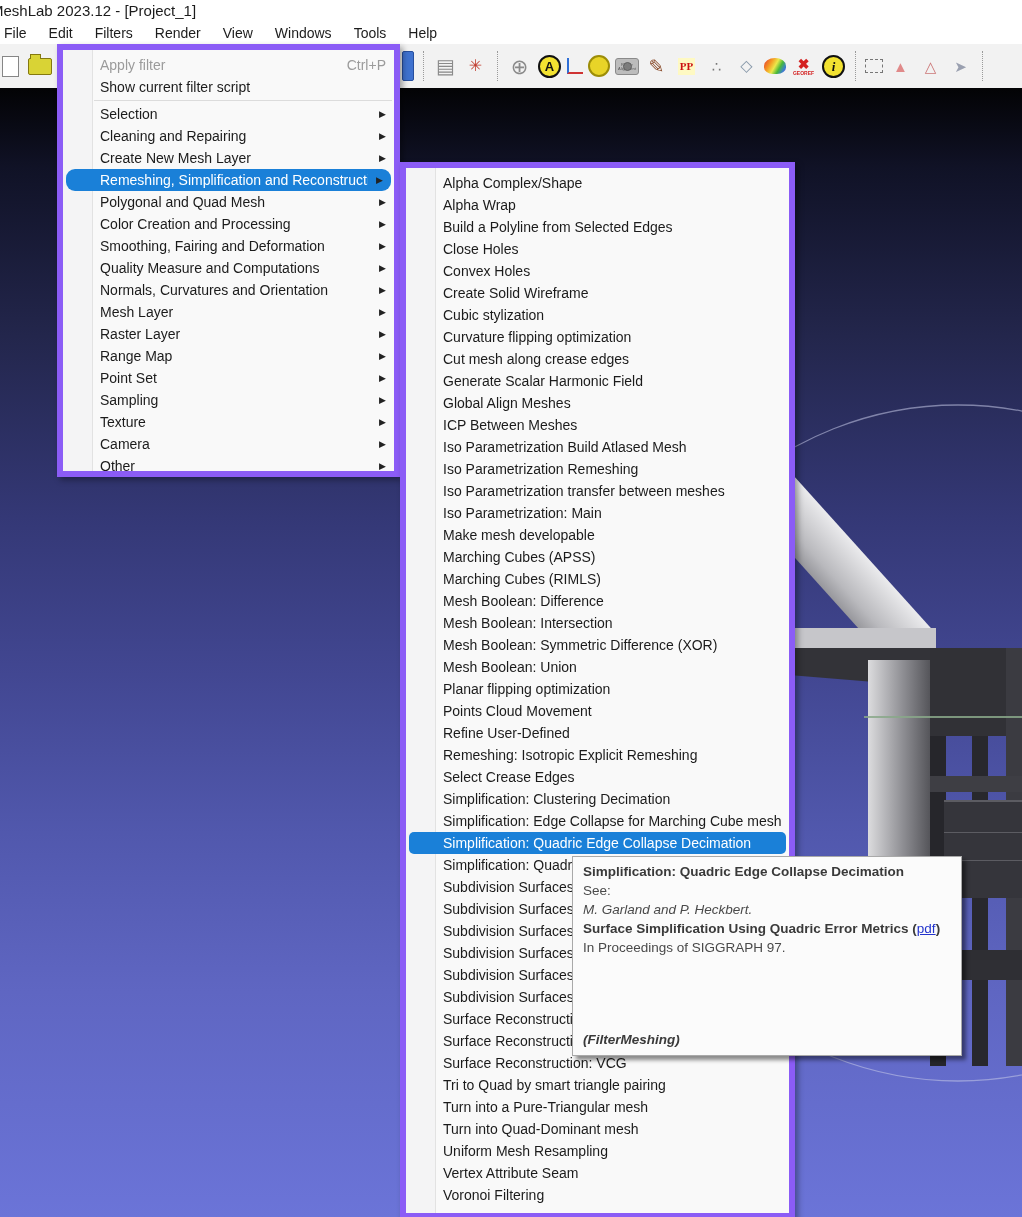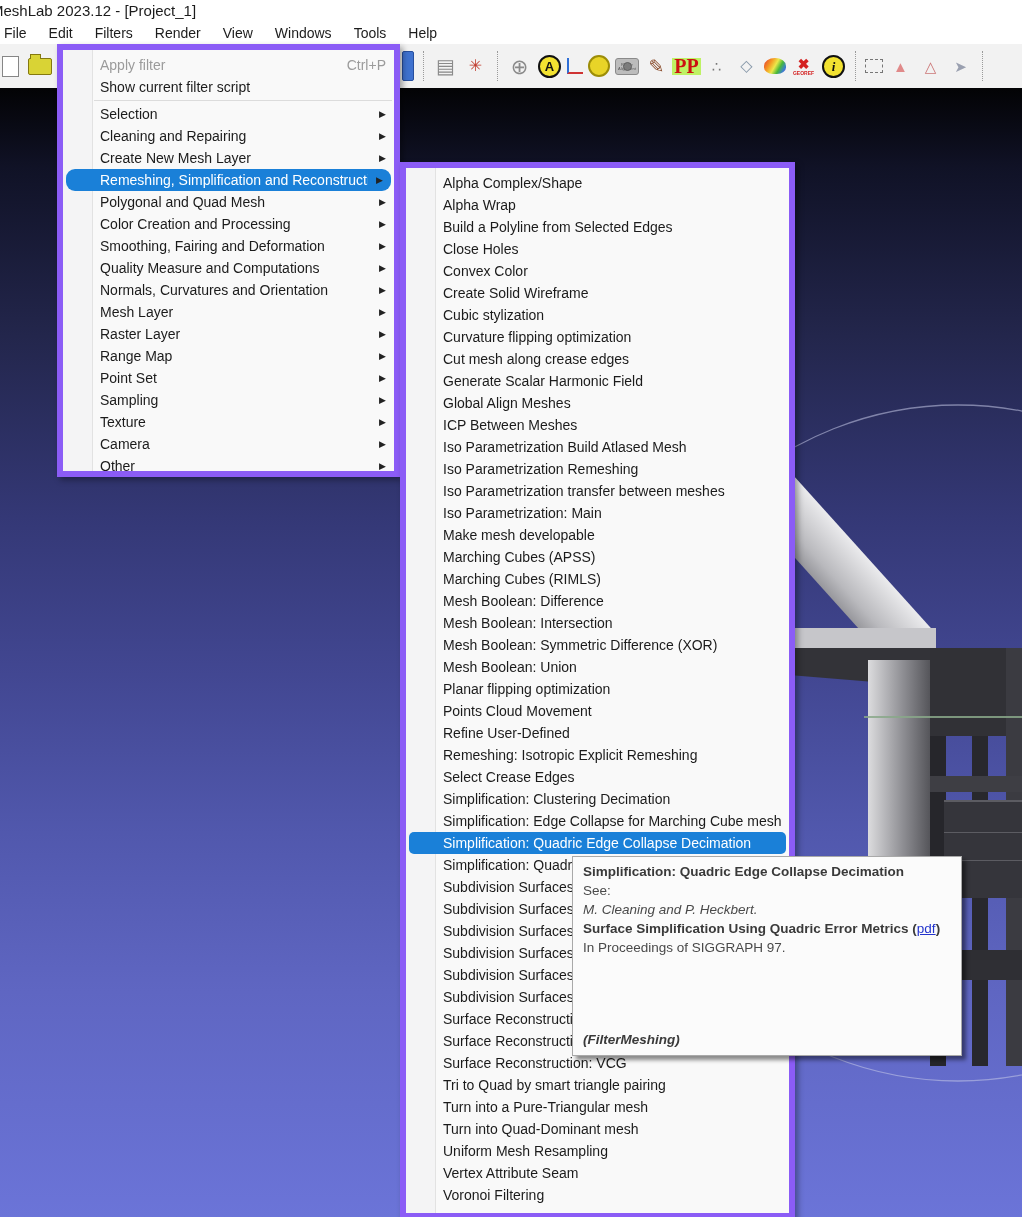--- a/index.html
+++ b/index.html
@@ -29,22 +29,22 @@
   .k-tape{width:18px;height:18px;background:#e8d428;border:2px solid #9c8d08;border-radius:50%;}
   .k-camera{width:22px;height:15px;background:#bcbcbc;border:1px solid #8a8a8a;border-radius:3px;position:relative;}
   .k-camera::after{content:"";position:absolute;left:7px;top:3px;width:7px;height:7px;border-radius:50%;background:#7d7d7d;border:1px solid #5f5f5f;}
   .k-camera .lbl{font-size:4px;color:#555;margin-top:1px;display:block;text-align:center;}
   .k-bunny{width:22px;height:16px;border-radius:55% 55% 45% 45%;
        background:linear-gradient(120deg,#e23333,#f59a23 30%,#ece84a 50%,#49b83a 68%,#3a7fd0 85%,#8a3ad0);}
   .k-rect{width:16px;height:12px;border:1px dashed #777;}
   .k-corner{width:14px;height:14px;border-left:2px solid #2f6fd6;border-bottom:2px solid #cf3333;}
   .k-georef .g{font-size:14px;font-weight:bold;}
   .k-georef .lbl{font-size:5px;font-weight:bold;color:#d42222;display:block;}
-  .k-pp .lbl{font-family:"Liberation Serif",serif;font-weight:bold;color:#cc1111;background:#bef264;
-       padding:1px 2px;font-size:20px;line-height:15px;display:block;}
+  .k-pp .lbl{font-family:"Liberation Serif",serif;font-weight:bold;color:#cc1111;background:#fef9c3;
+       padding:1px 2px;font-size:11px;line-height:15px;display:block;}
 
   
   #viewport{position:absolute;left:0;top:88px;width:1022px;height:1129px;
      background:linear-gradient(180deg,#030305 0%,#101226 7%,#23264c 22%,#343876 38%,#424792 52%,#5158ad 66%,#5f66c2 80%,#6b74d8 100%);}
   #viewport svg{position:absolute;left:0;top:0;}
   .m{position:absolute;}
   #beam{left:775px;top:367px;width:240px;height:54px;transform:rotate(48deg);transform-origin:0 0;
         background:linear-gradient(180deg,#ebebed,#b9b9bd 70%,#97979c);}
   #beam-knob{left:768px;top:358px;width:17px;height:17px;border-radius:50%;background:#a9a9ad;}
   #deck{left:786px;top:540px;width:150px;height:26px;background:#c6c6ca;}
@@ -289,21 +289,21 @@
       <div class="menu-row">
         <span class="lab">Alpha Wrap</span>
       </div>
       <div class="menu-row">
         <span class="lab">Build a Polyline from Selected Edges</span>
       </div>
       <div class="menu-row">
         <span class="lab">Close Holes</span>
       </div>
       <div class="menu-row">
-        <span class="lab">Convex Color</span>
+        <span class="lab">Convex Holes</span>
       </div>
       <div class="menu-row">
         <span class="lab">Create Solid Wireframe</span>
       </div>
       <div class="menu-row">
         <span class="lab">Cubic stylization</span>
       </div>
       <div class="menu-row">
         <span class="lab">Curvature flipping optimization</span>
       </div>
@@ -422,19 +422,19 @@
         <span class="lab">Vertex Attribute Seam</span>
       </div>
       <div class="menu-row">
         <span class="lab">Voronoi Filtering</span>
       </div>
     </div>
 
   <div id="tooltip">
     <div class="tt-title">Simplification: Quadric Edge Collapse Decimation</div>
     <div>See:</div>
-    <div class="it">M. Cleaning and P. Heckbert.</div>
+    <div class="it">M. Garland and P. Heckbert.</div>
     <div><span class="b">Surface Simplification Using Quadric Error Metrics</span><span class="b"> (</span><a class="pdf">pdf</a><span class="b">)</span></div>
     <div>In Proceedings of SIGGRAPH 97.</div>
     <div class="tt-cat">(FilterMeshing)</div>
   </div>
 
 </div>
 
 </body></html>

